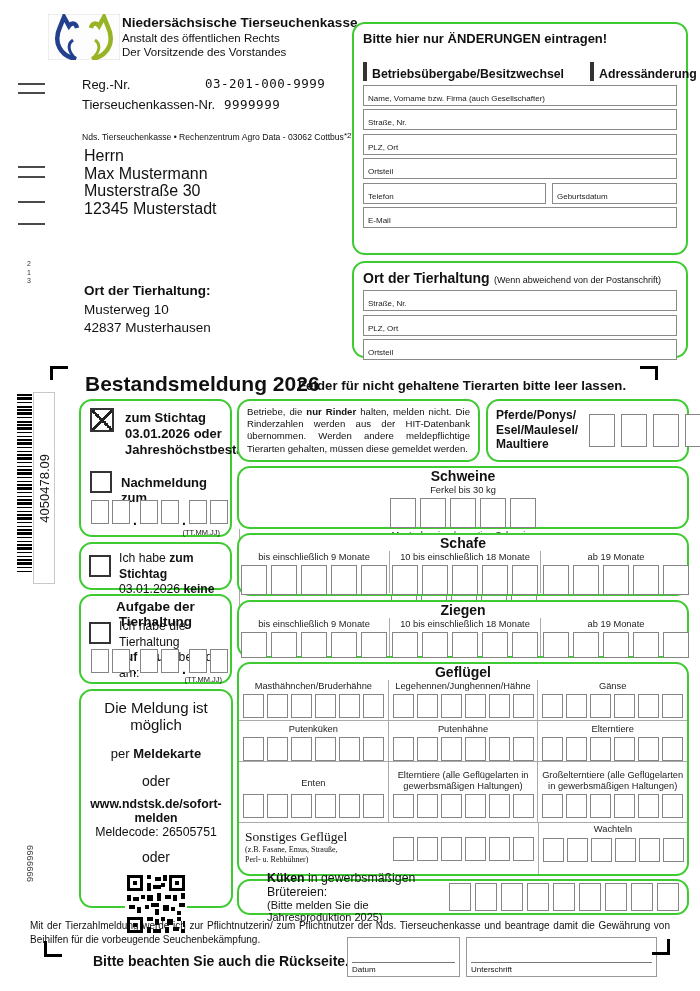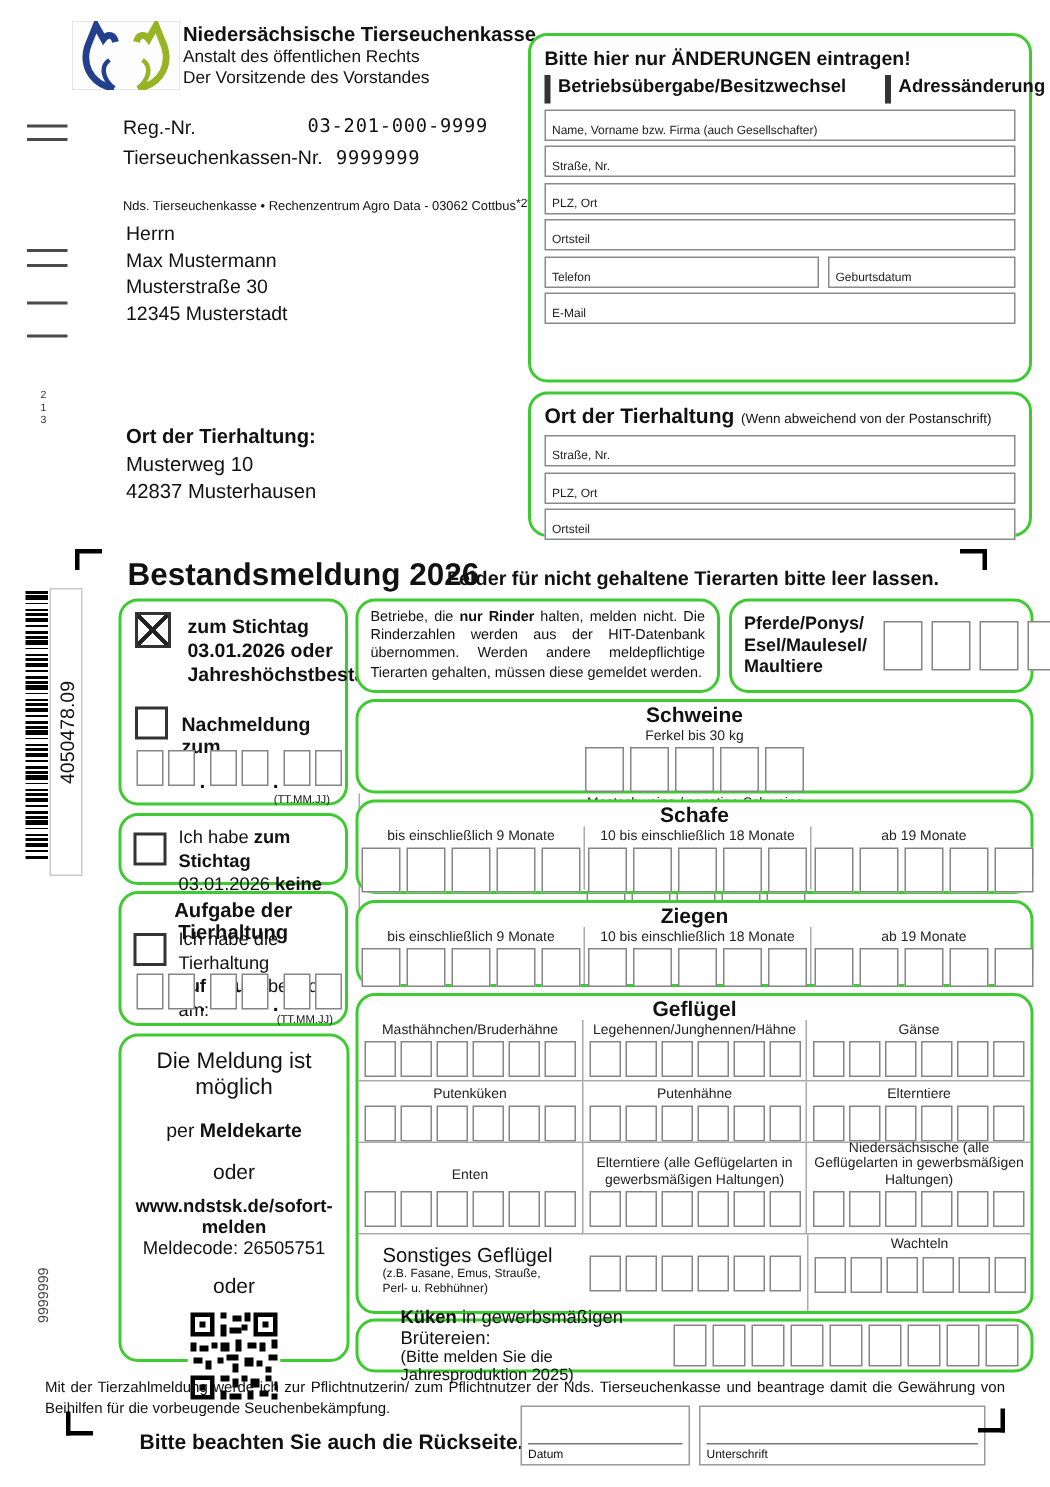--- a/index.html
+++ b/index.html
@@ -75,35 +75,35 @@
   <div class="hline" style="left:18px; top:201px; width:27px;"></div>
   <div class="hline" style="left:18px; top:223px; width:27px;"></div>
   <div class="abs" style="left:27px; top:260px; font-size:7px; line-height:8.5px; color:#333;">
     <div>2</div>
     <div>1</div>
     <div>3</div>
   </div>
 
   <div class="abs" style="left:82px; top:132px; font-size:8.6px;">Nds. Tierseuchenkasse • Rechenzentrum Agro Data - 03062 Cottbus</div>
   <div class="abs" style="left:344px; top:131px; font-size:8px;">*2*</div>
-  <div class="abs" style="left:84px; top:147px; font-size:13px; line-height:17.5px;">
+  <div class="abs" style="left:84px; top:147px; font-size:16px; line-height:17.5px;">
     <div>Herrn</div>
     <div>Max Mustermann</div>
     <div>Musterstraße 30</div>
     <div>12345 Musterstadt</div>
   </div>
   <div class="abs b" style="left:84px; top:283px; font-size:13.5px;">Ort der Tierhaltung:</div>
   <div class="abs" style="left:84px; top:301px; font-size:13.5px; line-height:17.5px;">
     <div>Musterweg 10</div>
     <div>42837 Musterhausen</div>
   </div>
 
   <div class="gbox" style="left:352px; top:22px; width:336px; height:233px; padding:7px 9px;">
     <div class="b" style="font-size:13px;">Bitte hier nur ÄNDERUNGEN eintragen!</div>
-    <div style="display:flex; align-items:flex-start; margin-top:4px;">
+    <div style="display:flex; align-items:flex-end; margin-top:16px;">
       <span class="cb" style="width:19px; height:19px;"></span>
       <span class="b" style="font-size:12.3px; margin-left:5px;">Betriebsübergabe/Besitzwechsel</span>
       <span class="cb" style="width:19px; height:19px; margin-left:26px;"></span>
       <span class="b" style="font-size:12.3px; margin-left:5px;">Adressänderung</span>
     </div>
     <div class="field" style="height:21px; margin-top:3.5px;">
         <span class="lbl">Name, Vorname bzw. Firma (auch Gesellschafter)</span>
       </div>
     <div class="field" style="height:21px; margin-top:3.5px;">
         <span class="lbl">Straße, Nr.</span>
@@ -479,33 +479,33 @@
         <div class="cells" style="gap:3px; margin-bottom:3px;">
             <div class="cell c21"></div>
             <div class="cell c21"></div>
             <div class="cell c21"></div>
             <div class="cell c21"></div>
             <div class="cell c21"></div>
             <div class="cell c21"></div>
           </div>
         </div>
       <div class="col" style="display:flex; flex-direction:column; justify-content:flex-end;">
-        <div class="collbl" style="margin-bottom:3px;">Niedersächsische (alle Geflügelarten in gewerbsmäßigen Haltungen)</div>
+        <div class="collbl" style="margin-bottom:3px;">Großelterntiere (alle Geflügelarten in gewerbsmäßigen Haltungen)</div>
         <div class="cells" style="gap:3px; margin-bottom:3px;">
             <div class="cell c21"></div>
             <div class="cell c21"></div>
             <div class="cell c21"></div>
             <div class="cell c21"></div>
             <div class="cell c21"></div>
             <div class="cell c21"></div>
           </div>
         </div>
     </div>
     <div style="display:flex; height:52px; border-top:1px solid #aaa;">
-      <div style="flex:0 0 149px; padding:6px 2px 0 16px;">
+      <div style="flex:0 0 149px; padding:6px 2px 0 6px;font-family:Liberation Serif, serif;">
         <div style="font-size:13.5px;">Sonstiges Geflügel</div>
         <div style="font-size:8px; line-height:9.5px;">(z.B. Fasane, Emus, Strauße,</div>
         <div style="font-size:8px; line-height:9.5px;">Perl- u. Rebhühner)</div>
       </div>
       <div style="flex:1; display:flex; align-items:center;">
         <div class="cells" style="gap:3px; margin:0 auto;">
             <div class="cell c21"></div>
             <div class="cell c21"></div>
             <div class="cell c21"></div>
             <div class="cell c21"></div>

